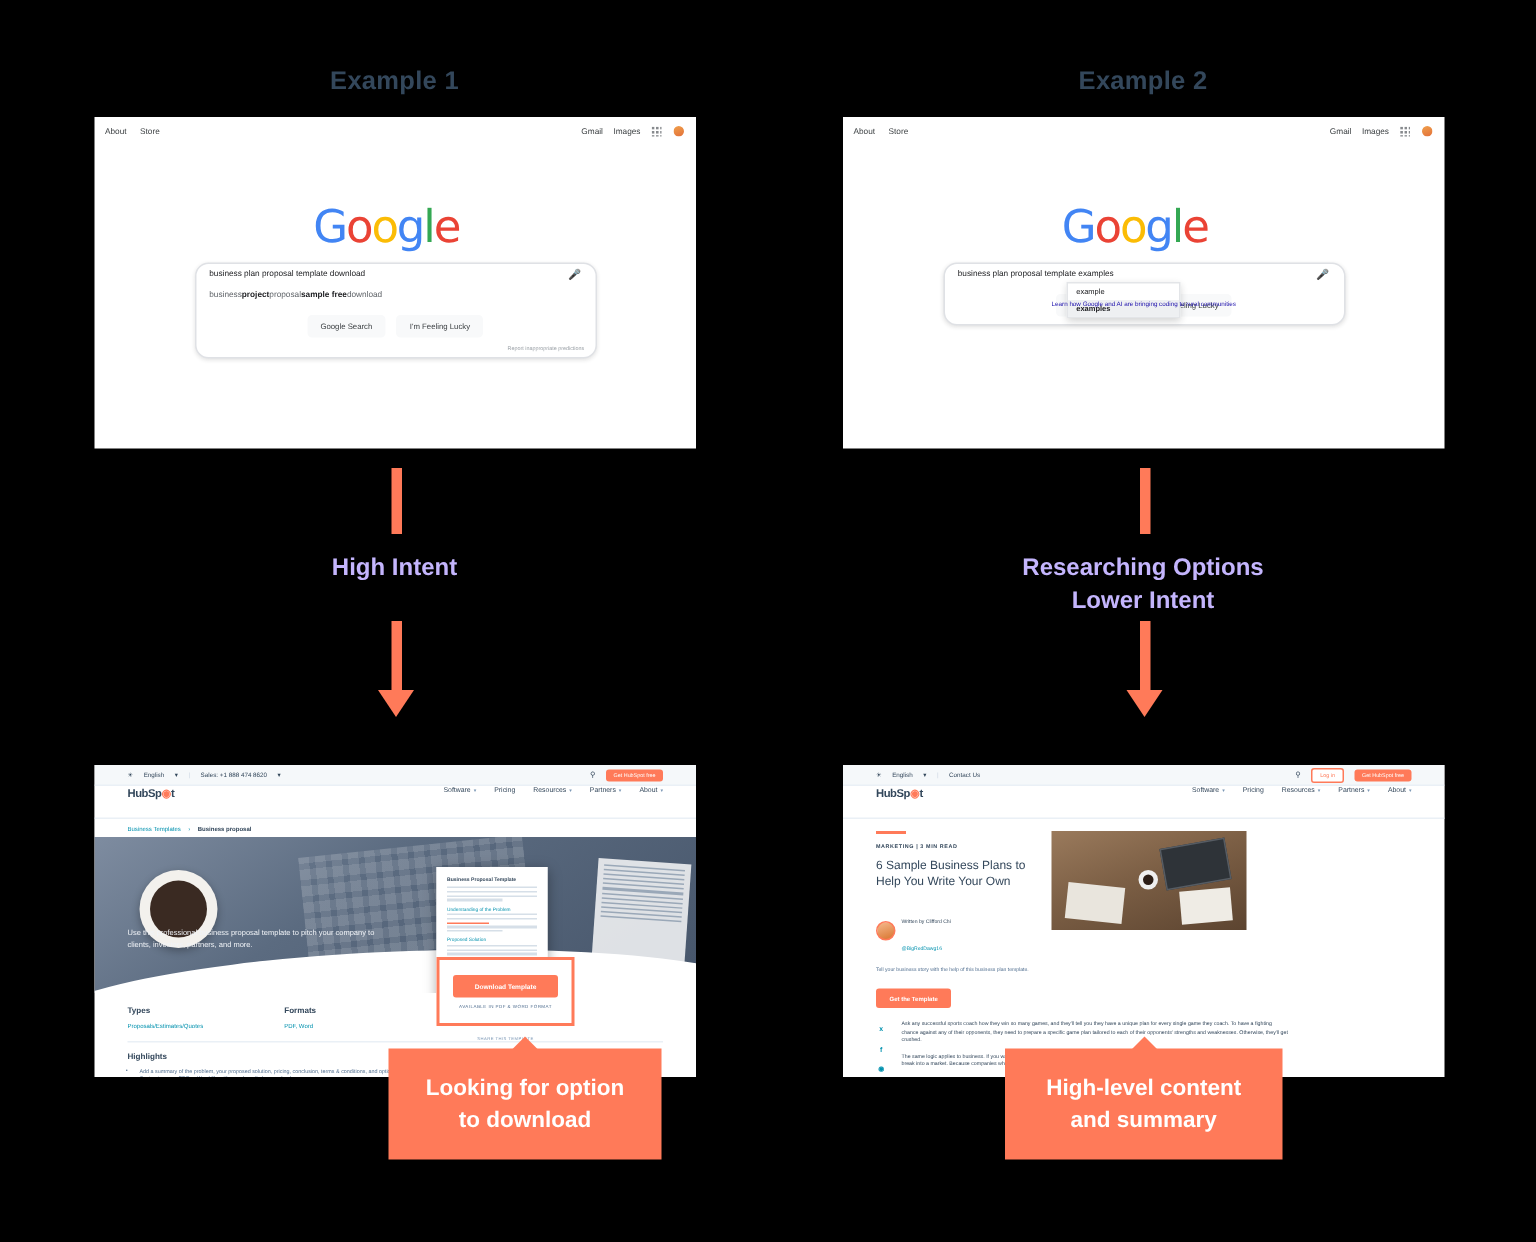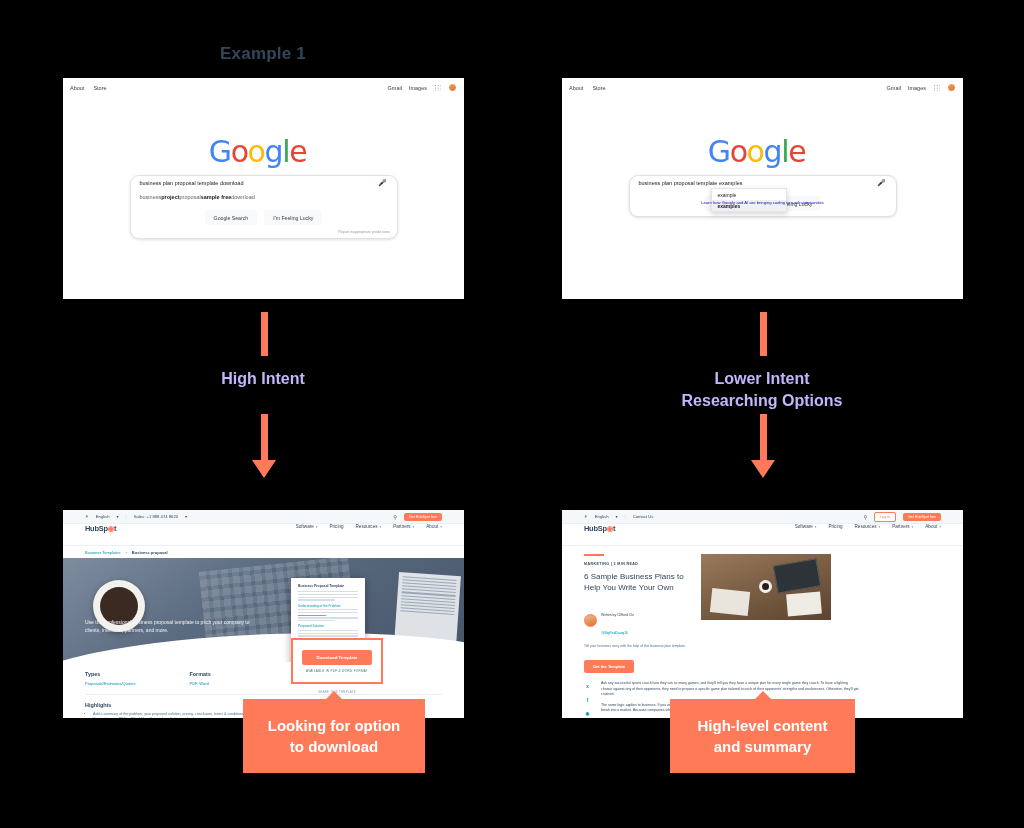--- a/index.html
+++ b/index.html
@@ -339,36 +339,37 @@
   
   .callout {
     position: absolute;
     background: #ff7a59;
     color: #ffffff;
     font-size: 15px; font-weight: bold; line-height: 21px;
     text-align: center;
     display: flex; align-items: center; justify-content: center;
     z-index: 9;
   }
-  #callout-left  { left: 243px; top: 699px; width: 182px; height: 74px; }
+  #callout-left  { left: 259px; top: 699px; width: 182px; height: 74px; }
   #callout-right { left: 670px; top: 699px; width: 185px; height: 74px; }
   .callout .tip {
     position: absolute; top: -8px; left: 50%; transform: translateX(-50%);
     width: 0; height: 0;
     border-left: 9px solid transparent;
     border-right: 9px solid transparent;
     border-bottom: 9px solid #ff7a59;
   }
 </style>
 </head>
 <body>
 
 <div class="stage">
 
   <div class="col-title" id="title-left">Example 1</div>
+  <div class="col-title" id="title-right">Example 2</div>
 
   <div class="browser" id="google-left">
     <div class="g-topbar">
       <div class="left">
         <span>About</span>
         <span>Store</span>
       </div>
       <div class="right">
         <span>Gmail</span>
         <span>Images</span>
@@ -442,22 +443,22 @@
     <div class="stem"></div>
   </div>
   <div class="arrow short" id="arrow-top-right">
     <div class="stem"></div>
   </div>
 
   <div class="intent" id="intent-left">
     <div>High Intent</div>
   </div>
   <div class="intent" id="intent-right">
+    <div>Researching Options</div>
     <div>Lower Intent</div>
-    <div>Researching Options</div>
   </div>
 
   <div class="arrow long" id="arrow-bot-left">
     <div class="stem"></div>
     <div class="head"></div>
   </div>
   <div class="arrow long" id="arrow-bot-right">
     <div class="stem"></div>
     <div class="head"></div>
   </div>

